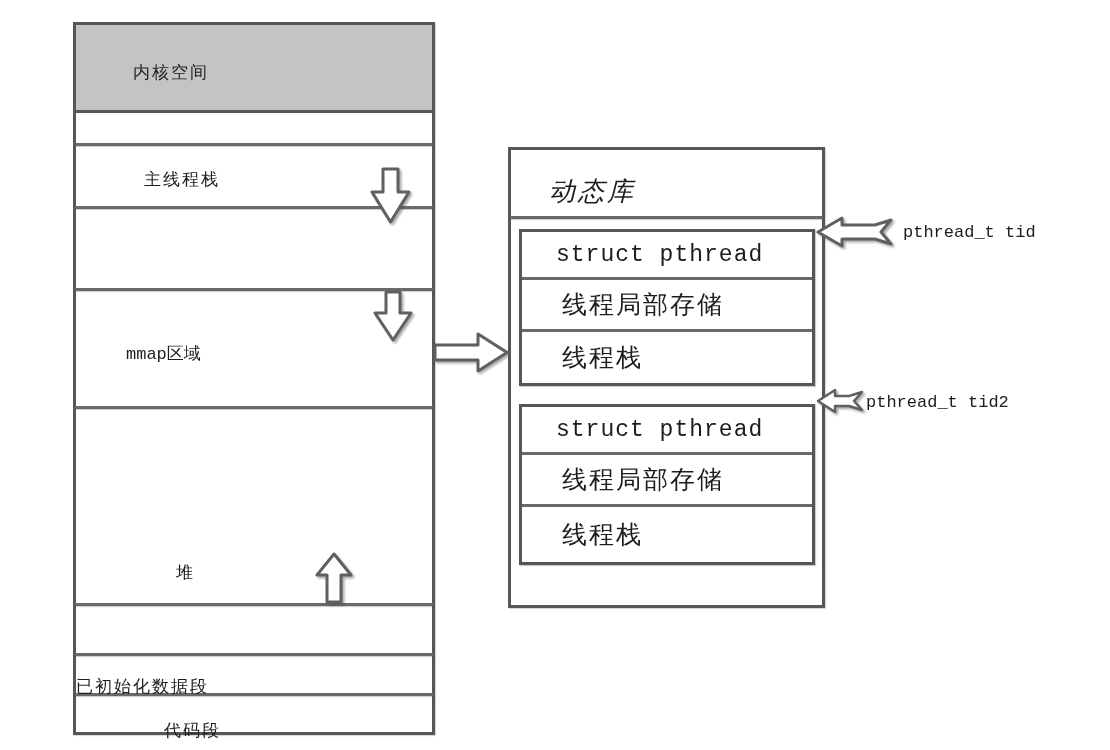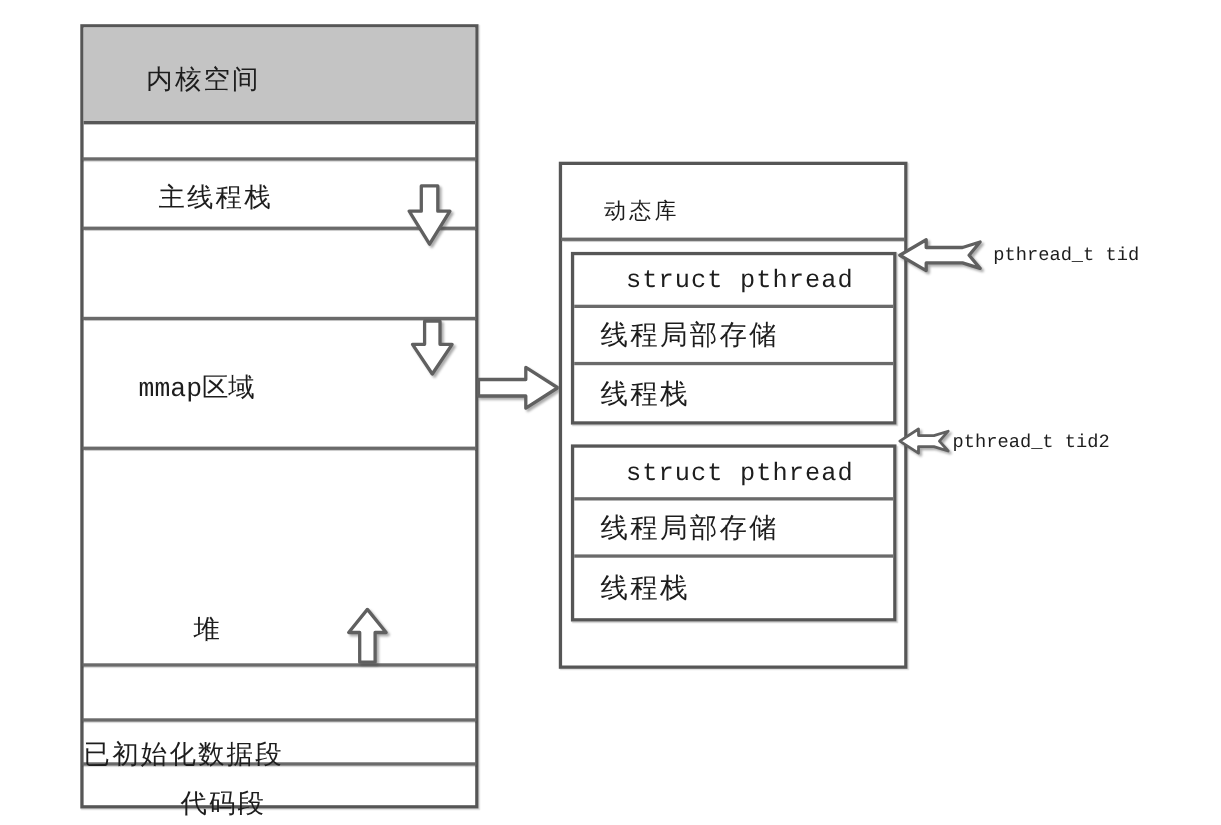--- a/index.html
+++ b/index.html
@@ -24,51 +24,51 @@
     display:flex;align-items:center;padding-left:57px;padding-top:10px;
   }
   .divider{
     position:absolute;left:-1px;right:-1px;height:3px;background:#6a6a6a;
     box-shadow:0 1px 1px rgba(0,0,0,0.2);
   }
   .d1{top:118px}.d2{top:181px}.d3{top:263px}.d4{top:381px}
   .d5{top:578px}.d6{top:628px}.d7{top:668px}
 
   .seg-label{
-    position:absolute;font-size:24px;line-height:30px;color:var(--text);
+    position:absolute;font-size:17px;line-height:30px;color:var(--text);
     letter-spacing:2px;white-space:nowrap;
   }
   .lbl-main{left:68px;top:140px;}
   .lbl-mmap{left:50px;top:315px;font-family:"Liberation Mono","DejaVu Sans Mono",monospace;letter-spacing:0;}
   .lbl-heap{left:100px;top:533px;}
   .lbl-bss{left:0;right:0;top:591px;text-align:center;padding-left:12px;}
   .lbl-data{left:0;right:0;top:634px;text-align:left;margin-top:13px;}
   .lbl-code{left:88px;top:691px;font-family:Liberation Serif, serif;}
 
   
   .lib-box{
     position:absolute;left:508px;top:147px;width:317px;height:461px;
     border:3px solid #565656;box-sizing:border-box;background:#fff;
     box-shadow:1px 1px 1px rgba(0,0,0,0.15);
   }
-  .lib-title{position:absolute;left:38px;top:27px;font-size:20px;line-height:30px;color:var(--text);letter-spacing:3px;}
+  .lib-title{position:absolute;left:38px;top:27px;font-size:26px;line-height:30px;color:var(--text);letter-spacing:3px;font-style:italic;}
   .lib-divider{position:absolute;left:-1px;right:-1px;top:66px;height:3px;background:#6a6a6a;box-shadow:0 1px 1px rgba(0,0,0,0.2);}
   .tblock{
     position:absolute;left:8px;width:296px;border:3px solid #565656;
     box-sizing:border-box;background:#fff;display:flex;flex-direction:column;
     box-shadow:1px 1px 1px rgba(0,0,0,0.2);
   }
   .tb1{top:79px;height:157px;}
   .tb2{top:254px;height:161px;}
   .trow{
     display:flex;align-items:center;box-sizing:border-box;
-    border-bottom:3px solid #6a6a6a;padding-left:24px;
+    border-bottom:3px solid #6a6a6a;padding-left:40px;
     font-size:25px;color:var(--text);letter-spacing:2px;white-space:nowrap;
   }
-  .trow.struct{height:48px;font-family:"Liberation Mono","DejaVu Sans Mono",monospace;font-size:23px;letter-spacing:1px;padding-left:47px;}
+  .trow.struct{height:48px;font-family:"Liberation Mono","DejaVu Sans Mono",monospace;font-size:23px;letter-spacing:1px;padding-left:34px;}
   .trow.tls{height:52px;}
   .trow.stk{flex:1;border-bottom:none;border-radius:13px;}
 
   
   .ptr-label{
     position:absolute;font-family:"Liberation Mono","DejaVu Sans Mono",monospace;
     font-size:17px;line-height:27px;color:var(--text);white-space:nowrap;
   }
   .ptr1{left:903px;top:219px;}
   .ptr2{left:866px;top:389px;}

